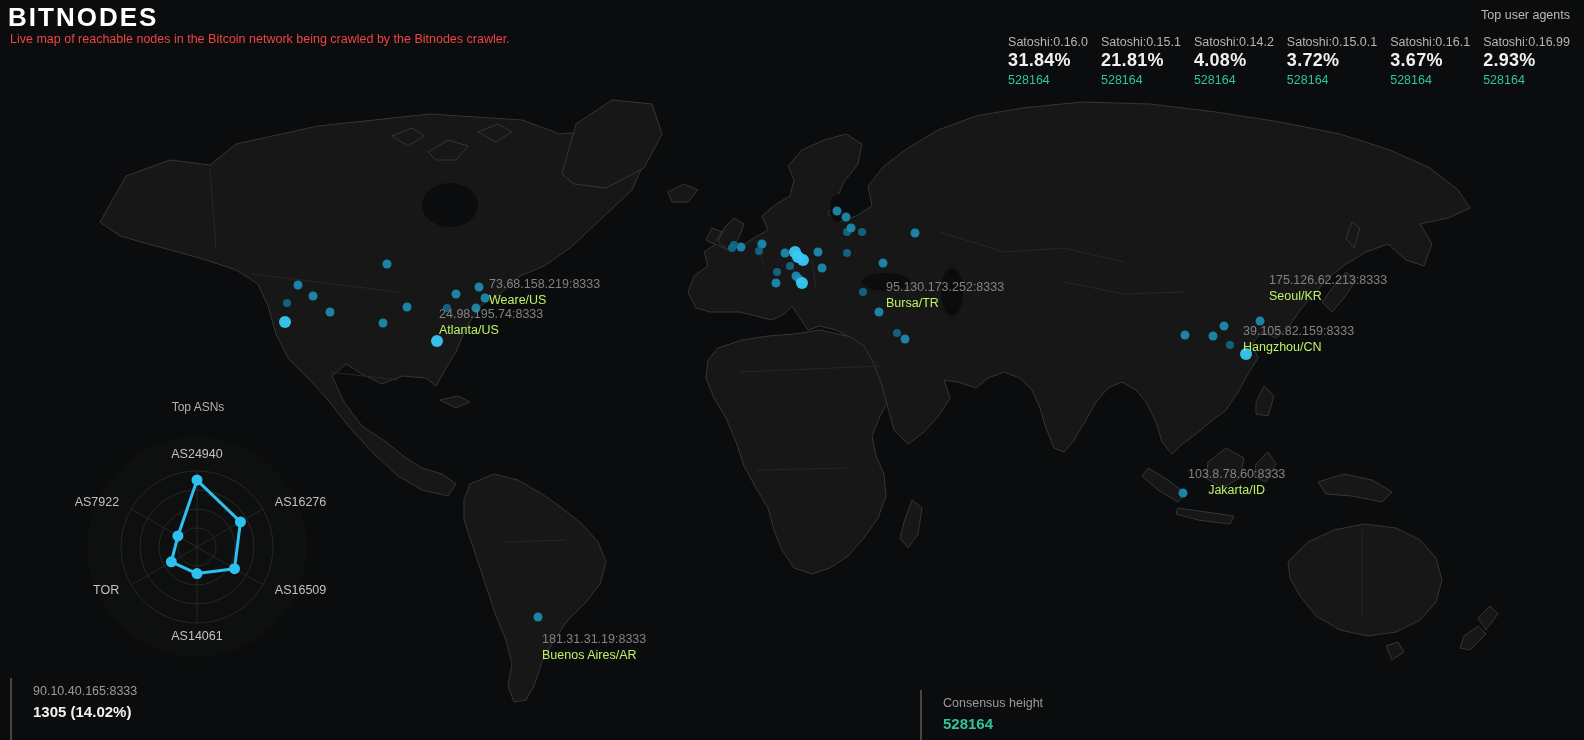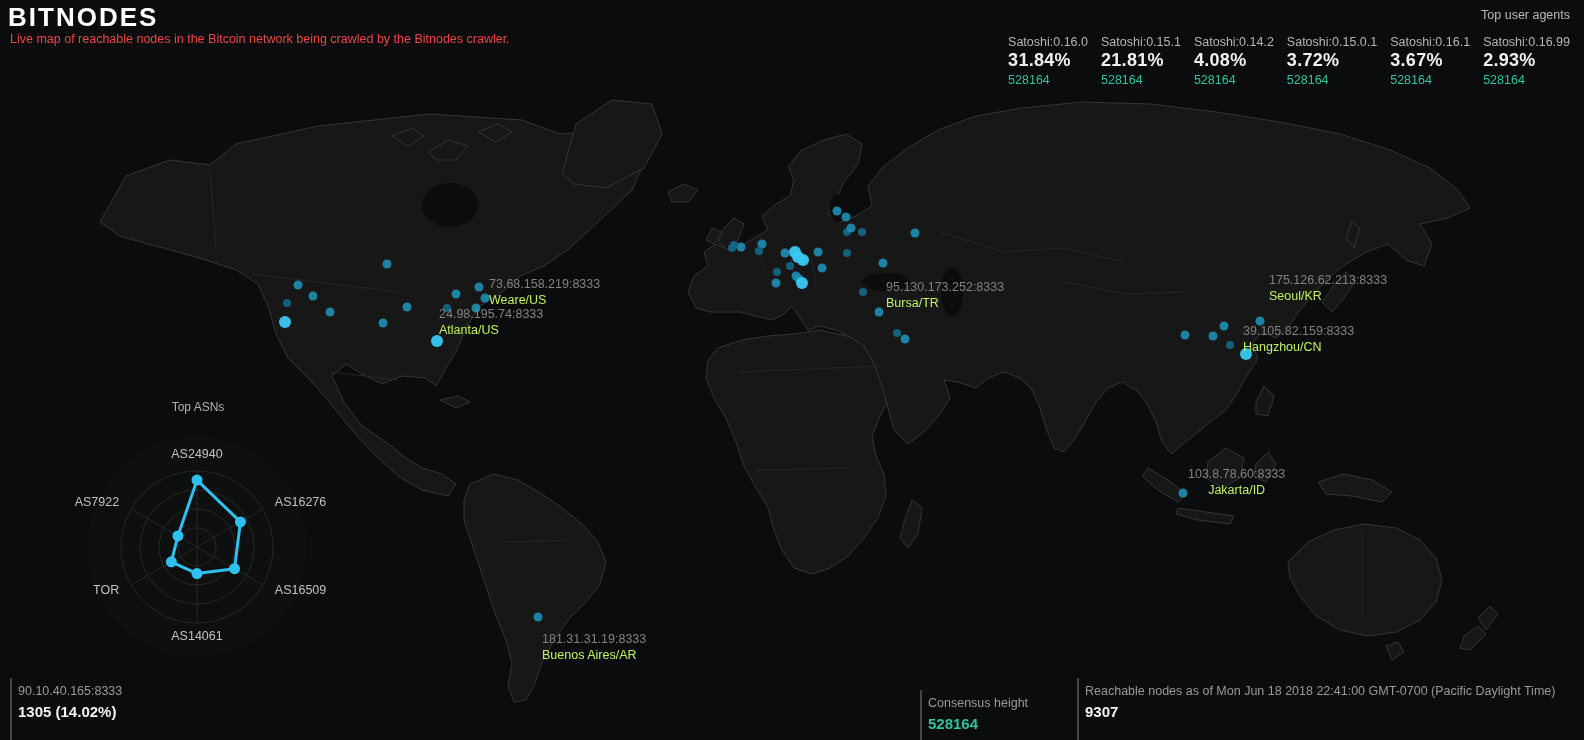--- a/index.html
+++ b/index.html
@@ -31,21 +31,21 @@
   .map-label .loc{color:#bef264;white-space:nowrap;}
 
   
   .asn-title{position:absolute;left:40px;top:400px;width:316px;text-align:center;
              color:#b0b0b0;font-size:12px;}
   #radar{position:absolute;left:38px;top:415px;}
   .radar-label{fill:#c2c2c2;font-size:12.5px;font-family:"Liberation Sans",sans-serif;}
 
   
   .foot-block{position:absolute;top:678px;height:57px;border-left:2px solid #454545;
-              padding:6px 0 0 6px;}
+              padding:6px 0 0 21px;}
   .foot-label{color:#9a9a9a;font-size:12.5px;line-height:15px;white-space:nowrap;}
   .foot-value{font-size:15px;font-weight:700;line-height:24px;margin-top:1px;white-space:nowrap;}
   .foot-value.white{color:#f2f2f2;}
   .foot-value.teal{color:#31c39b;}
 </style>
 </head>
 <body>
 
 <div class="stage">
 
@@ -250,18 +250,14 @@
     </svg>
 
   <div class="foot-block" style="left:10px;">
     <div class="foot-label">90.10.40.165:8333</div>
     <div class="foot-value white">1305 (14.02%)</div>
   </div>
   <div class="foot-block" style="left:920px;margin-top:12px;">
     <div class="foot-label">Consensus height</div>
     <div class="foot-value teal">528164</div>
   </div>
-  <div class="foot-block" style="left:1077px;">
-    <div class="foot-label">Reachable nodes as of Mon Jun 18 2018 22:41:00 GMT-0700 (Pacific Daylight Time)</div>
-    <div class="foot-value white">9307</div>
-  </div>
 
 </div>
 
 </body></html>

